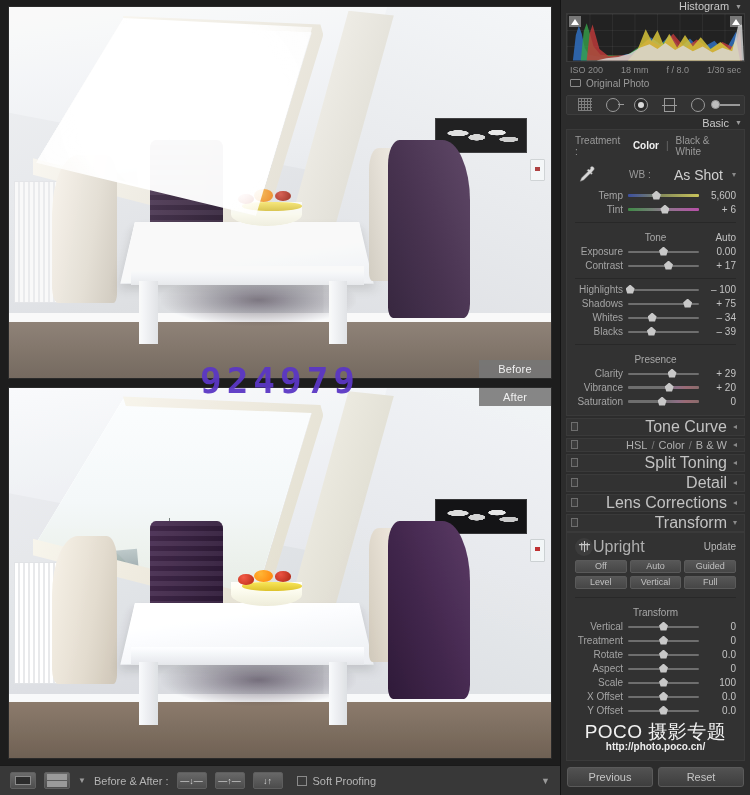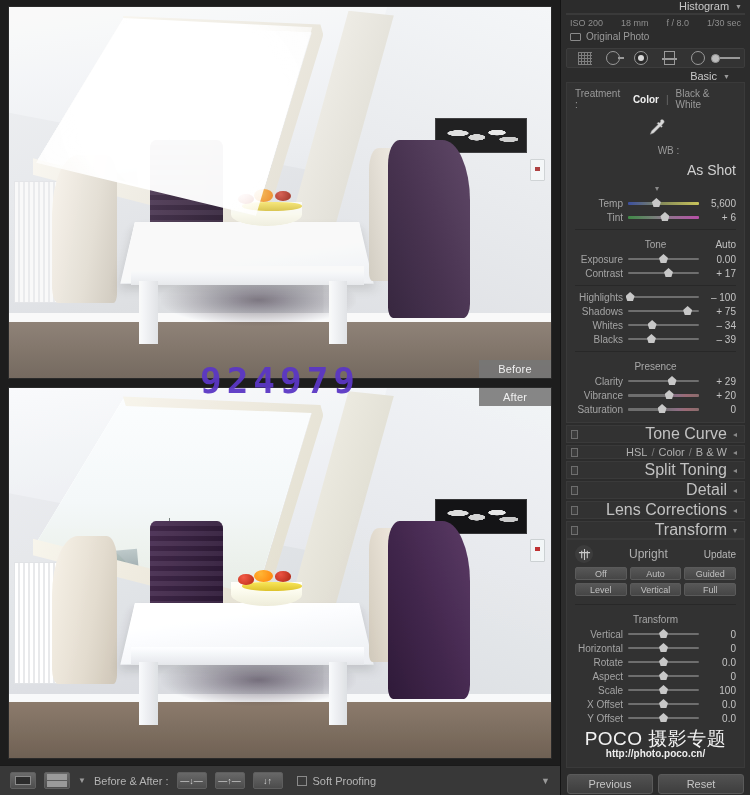--- a/index.html
+++ b/index.html
@@ -350,34 +350,34 @@
     content: ""; position: absolute; left: -3px; top: 6px; right: -3px; height: 1.5px; background: #9a9a9a;
   }
   .ic-radial { width: 14px; height: 14px; border: 1.5px solid #9a9a9a; border-radius: 50%; }
   .ic-brush { display: flex; align-items: center; gap: 0; }
   .ic-brush .dot { width: 9px; height: 9px; border: 1.5px solid #9a9a9a; border-radius: 50%; background: #bdbdbd; }
   .ic-brush .line { width: 20px; height: 2px; background: #9a9a9a; }
 
   
   .section-title {
     height: 18px; display: flex; align-items: center; justify-content: flex-end;
-    padding: 0 20px; gap: 6px; color: #c9c9c9; font-size: 11px;
+    padding: 0 8px; gap: 6px; color: #c9c9c9; font-size: 11px;
   }
   .basic-body { margin: 0 5px; background: #323232; border: 1px solid #3a3a3a; padding: 4px 0 6px 0; }
   .treat-row {
     display: flex; align-items: center; gap: 8px; padding: 1px 8px 5px 8px;
     font-size: 10px;
   }
   .treat-label { color: #9a9a9a; }
   .treat-opts { margin-left: auto; display: flex; align-items: center; gap: 7px; }
   .treat-opt { color: #9a9a9a; }
   .treat-opt.active { color: #f0f0f0; font-weight: bold; }
   .treat-div { color: #6a6a6a; }
   .wb-row {
-    display: flex; align-items: center; padding: 2px 8px 3px 8px; gap: 6px; flex-direction: column;
+    display: flex; align-items: center; padding: 2px 8px 3px 8px; gap: 6px;
   }
   .eyedropper {
     width: 22px; height: 22px; position: relative; flex: 0 0 22px;
   }
   .eyedropper svg { position: absolute; inset: 0; }
   .wb-label { margin-left: 26px; color: #9a9a9a; font-size: 10px; }
   .wb-value { margin-left: auto; color: #d0d0d0; font-size: 14px; }
   .wb-caret { color: #8a8a8a; font-size: 8px; margin-left: 3px; }
 
   .slider-row {
@@ -426,21 +426,21 @@
   
   .transform-body { margin: 0 5px; background: #323232; border: 1px solid #3a3a3a; padding: 4px 0 6px 0; }
   .upright-row {
     display: flex; align-items: center; padding: 1px 8px 4px 8px; position: relative;
   }
   .upright-icon {
     width: 18px; height: 18px; border-radius: 50%;
     background: #3c3c3c; display: flex; align-items: center; justify-content: center;
     flex: 0 0 18px;
   }
-  .upright-title { flex: 1 1 auto; text-align: center; color: #b0b0b0; font-size: 12px; }
+  .upright-title { flex: 1 1 auto; color: #b0b0b0; font-size: 16px; }
   .upright-update { color: #b8b8b8; font-size: 10px; }
   .btn-row { display: flex; gap: 3px; padding: 0 8px 3px 8px; }
   .up-btn {
     flex: 1 1 0; height: 13px; border: 1px solid #5a5a5a; border-radius: 2px;
     background: linear-gradient(180deg, #575757, #464646);
     color: #c0c0c0; font-size: 9px; display: flex; align-items: center; justify-content: center;
   }
   .watermark {
     text-align: center; padding: 4px 0 2px 0; line-height: 1.05;
   }
@@ -852,21 +852,21 @@
 
       <div class="slider-row">
         <span class="sl-label">Vertical</span>
         <span class="sl-track-wrap">
             <span class="sl-track"></span>
             <span class="sl-knob" style="left:50%"></span>
           </span>
         <span class="sl-value">0</span>
       </div>
       <div class="slider-row">
-        <span class="sl-label">Horizontal</span>
+        <span class="sl-label">Treatment</span>
         <span class="sl-track-wrap">
             <span class="sl-track"></span>
             <span class="sl-knob" style="left:50%"></span>
           </span>
         <span class="sl-value">0</span>
       </div>
       <div class="slider-row">
         <span class="sl-label">Rotate</span>
         <span class="sl-track-wrap">
             <span class="sl-track"></span>

